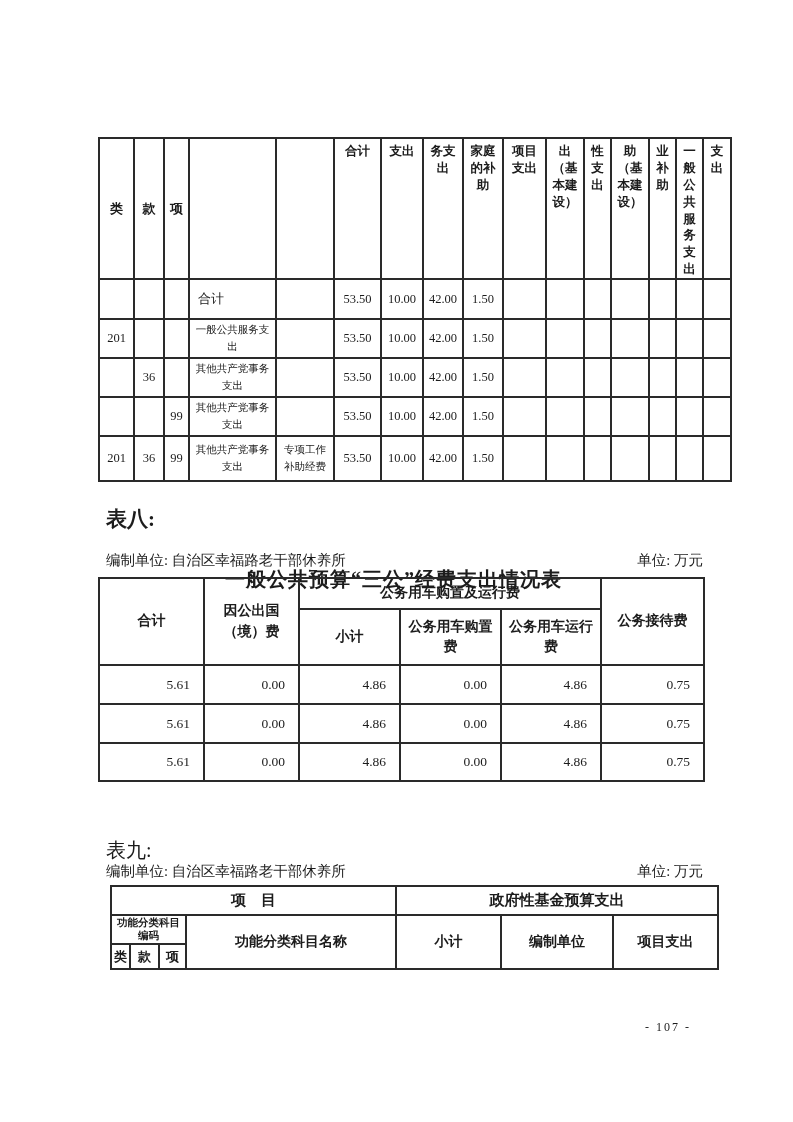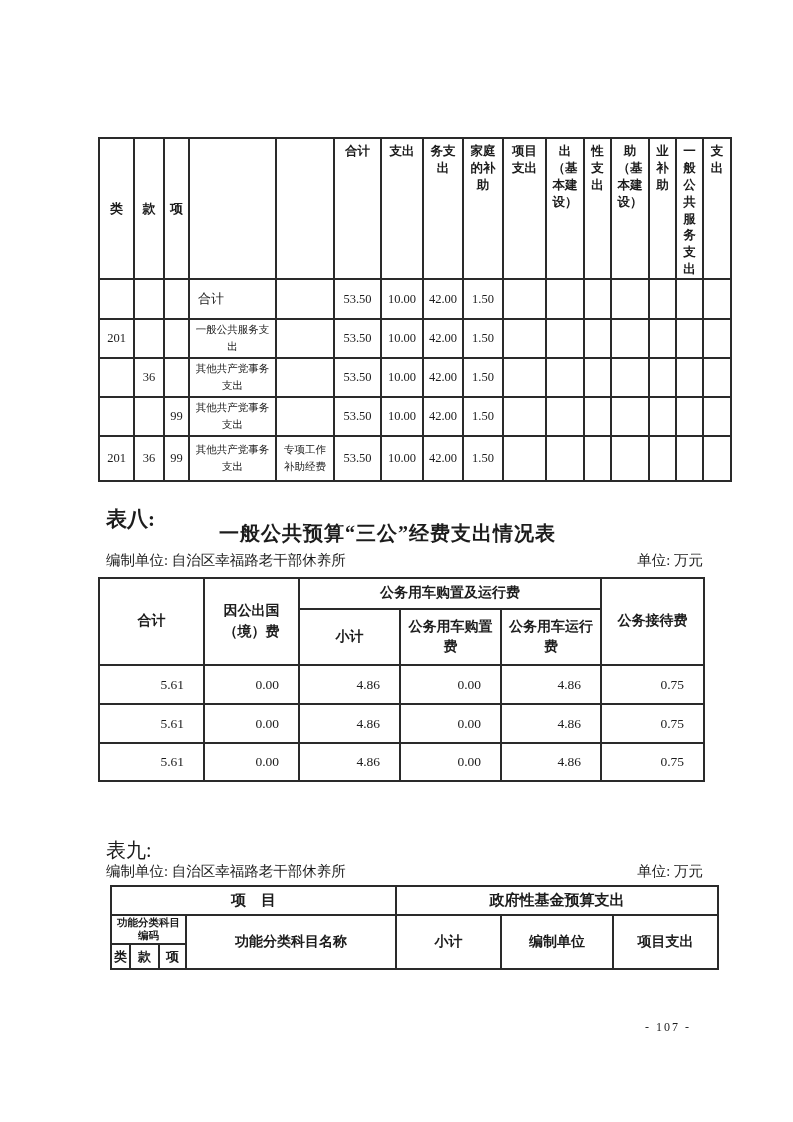--- a/index.html
+++ b/index.html
@@ -19,33 +19,33 @@
   .t7 .hd td.mid { vertical-align:middle; padding:0; font-size:13px; }
   .t7 .code { font-size:12.5px; }
   .t7 .name { font-size:10.5px; line-height:1.55; padding:2px 4px; }
   .t7 .sum  { font-size:13px; text-align:left; padding-left:8px; }
   .t7 .num  { font-size:12.5px; }
 
   
   .sec-label { position:absolute; font-size:21px;margin-top:34px; }
   .lbl8 { left:106px; top:471px; font-weight:bold; }
   .lbl9 { left:106px; top:803px; font-weight:normal; font-size:20px; }
-  .tbl-title { position:absolute; left:84px; width:607px; text-align:center;
-               font-size:20px; font-weight:bold; letter-spacing:1px; }
+  .tbl-title { position:absolute; left:90px; width:607px; text-align:center;
+               font-size:20px; font-weight:bold; letter-spacing:1px;margin-top:46px; }
   .ttl8 { top:520px; }
   .ttl9 { top:834px; }
   .unit-row { position:absolute; left:106px; width:597px; display:flex;
               justify-content:space-between; font-size:14.5px; }
   .unit8 { top:551px; }
   .unit9 { top:862px; }
 
   
   .t8 { left:98px; top:577px; width:605px; }
   .t8 .hd td { font-weight:bold; font-size:14px; line-height:1.45; padding:2px 6px; }
-  .t8 .num { font-size:13.5px; text-align:right; padding-right:19px; }
+  .t8 .num { font-size:13.5px; text-align:right; padding-right:13px; }
 
   
   .t9 { left:110px; top:885px; width:607px; }
   .t9 td { font-weight:bold; }
   .t9 .hd1 { font-size:15px; }
   .t9 .code-label { font-size:10.5px; line-height:1.2; padding:1px; }
   .t9 .lkx { font-size:13px; }
   .t9 .big { font-size:14px; }
 
   .page-num { position:absolute; left:598px; top:1020px; width:140px;

